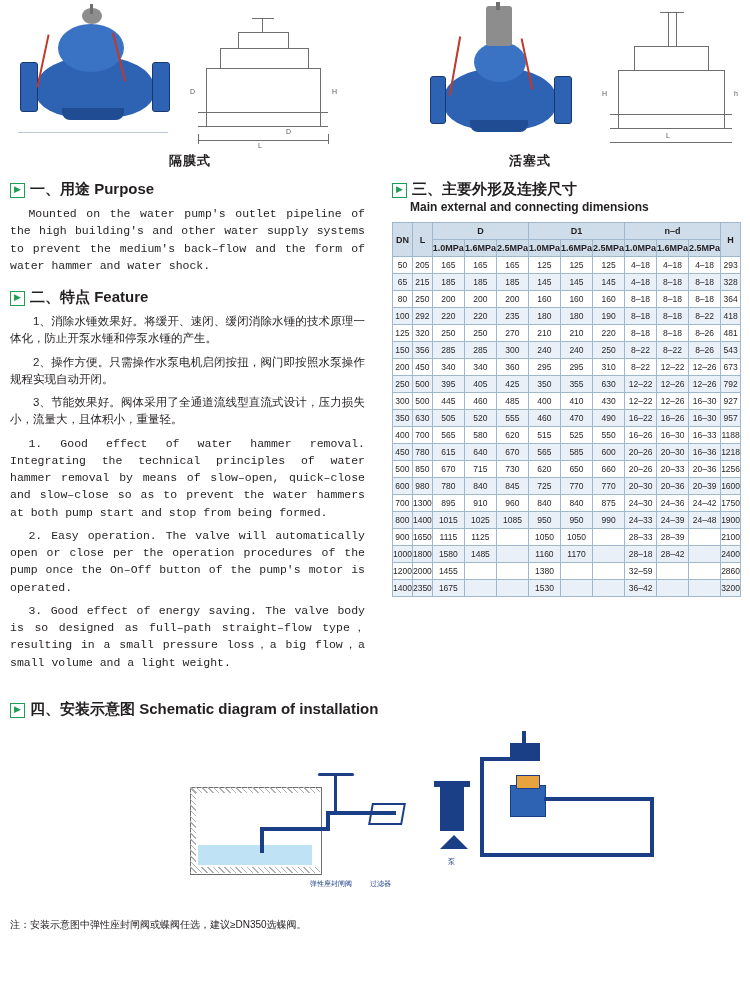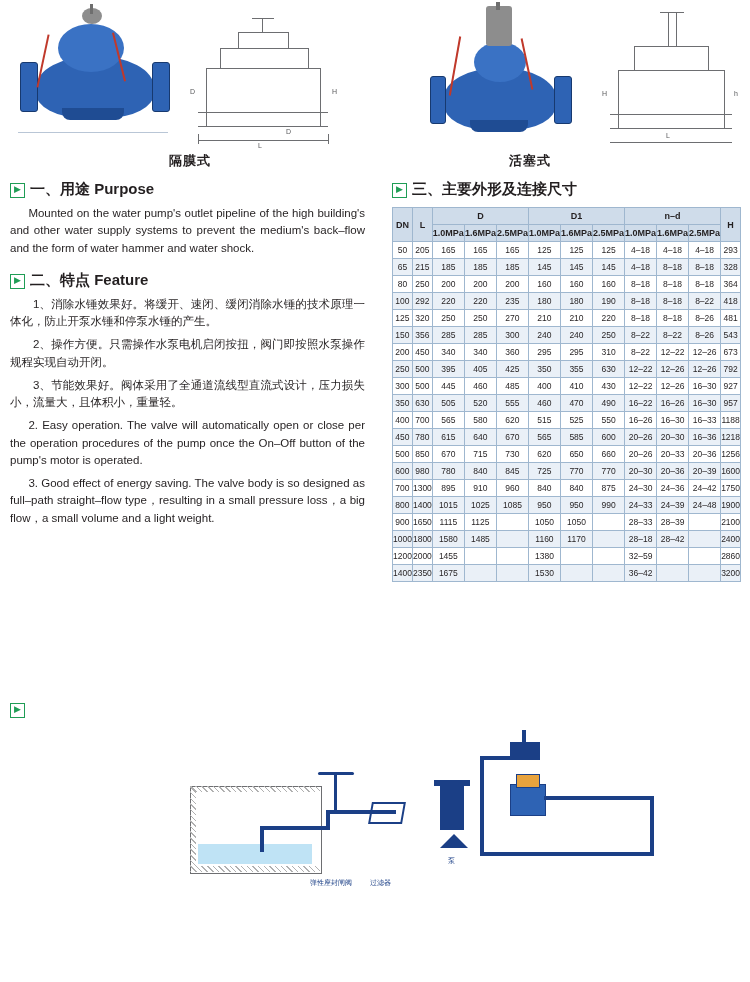--- a/index.html
+++ b/index.html
@@ -44,21 +44,21 @@
     font-family:"Liberation Sans", sans-serif;
   }
   .sec-title{font-size:15px;font-weight:bold;color:#231f20;}
   .sec-sub{font-size:12px;font-weight:bold;color:#231f20;margin-left:18px;margin-top:1px;}
 
   
   .leftcol{position:absolute;left:10px;top:180px;width:355px;}
   .para{font-size:11.5px;line-height:1.5;text-align:justify;margin:6px 0 0 0;}
   .para.cn{text-indent:2em;}
   .para.en{text-indent:0;}
-  .para.en.ind{text-indent:1.6em;}
+  .para.en.ind{text-indent:1.6em;font-family:Liberation Mono, monospace;}
 
   
   .rightcol{position:absolute;left:392px;top:180px;width:350px;}
   table.dims{border-collapse:collapse;font-size:8.5px;width:348px;margin-top:8px;}
   table.dims th,table.dims td{
     border:1px solid #9fb7cf;text-align:center;padding:1px 0;height:14px;
     color:#231f20;font-weight:normal;
   }
   table.dims thead th{background:#cfdcea;font-weight:bold;font-size:9px;}
   table.dims tbody tr:nth-child(even){background:#eaf0f7;}
@@ -167,29 +167,31 @@
     </div>
     <p class="para en ind">Mounted on the water pump's outlet pipeline of the high building's and other water supply systems to prevent the medium's back–flow and the form of water hammer and water shock.</p>
 
     <div class="sec-head" style="margin-top:14px;">
       <div class="mark">▶</div>
       <div class="sec-title">二、特点  Feature</div>
     </div>
     <p class="para cn">1、消除水锤效果好。将缓开、速闭、缓闭消除水锤的技术原理一体化，防止开泵水锤和停泵水锤的产生。</p>
     <p class="para cn">2、操作方便。只需操作水泵电机启闭按扭，阀门即按照水泵操作规程实现自动开闭。</p>
     <p class="para cn">3、节能效果好。阀体采用了全通道流线型直流式设计，压力损失小，流量大，且体积小，重量轻。</p>
+    <p class="para en ind">1. Good effect of water hammer removal.  Integrating the technical principles of water hammer removal by means of slow–open, quick–close and slow–close so as to prevent the water hammers at both pump start and stop from being formed.</p>
     <p class="para en ind">2. Easy operation.  The valve will automatically open or close per the operation procedures of the pump once the On–Off button of the pump's motor is operated.</p>
     <p class="para en ind">3. Good effect of energy saving.  The valve body is so designed as full–path straight–flow type，resulting in a small pressure loss，a big flow，a small volume and a light weight.</p>
   </div>
 
   <div class="rightcol">
     <div class="sec-head">
       <div class="mark">▶</div>
       <div class="sec-title">三、主要外形及连接尺寸</div>
     </div>
+    <div class="sec-sub">Main external and connecting dimensions</div>
 
     <table class="dims">
       <thead>
         <tr>
           <th class="col-dn" rowspan="2">DN</th>
           <th class="col-l" rowspan="2">L</th>
           <th colspan="3">D</th>
           <th colspan="3">D1</th>
           <th colspan="3">n–d</th>
           <th class="col-h" rowspan="2">H</th>
@@ -487,20 +489,21 @@
             <td class="col-d"></td>
             <td class="col-h">3200</td>
           </tr>
         </tbody>
     </table>
   </div>
 
   <div class="bottom">
     <div class="sec-head">
       <div class="mark">▶</div>
+      <div class="sec-title">四、安装示意图 Schematic diagram of installation</div>
     </div>
 
     <div class="schem">
 
       <div class="tank" style="left:180px;top:60px;width:130px;height:86px;"></div>
       <div class="hatch" style="left:180px;top:60px;width:130px;height:6px;"></div>
       <div class="hatch" style="left:180px;top:60px;width:6px;height:86px;"></div>
       <div class="hatch" style="left:180px;top:140px;width:130px;height:6px;"></div>
       <div class="water" style="left:188px;top:118px;width:114px;height:20px;"></div>
 
@@ -531,15 +534,16 @@
       <div class="sline" style="left:534px;top:70px;width:110px;height:4px;"></div>
       <div class="sline" style="left:640px;top:70px;width:4px;height:60px;"></div>
       <div class="sline" style="left:470px;top:126px;width:174px;height:4px;"></div>
       <div class="sline" style="left:470px;top:112px;width:4px;height:16px;"></div>
 
       <div class="slabel" style="left:300px;top:152px;">弹性座封闸阀</div>
       <div class="slabel" style="left:360px;top:152px;">过滤器</div>
       <div class="slabel" style="left:438px;top:130px;">泵</div>
     </div>
 
+    <div class="note">注：安装示意图中弹性座封闸阀或蝶阀任选，建议≥DN350选蝶阀。</div>
   </div>
 
 </div>
 
 </body></html>

